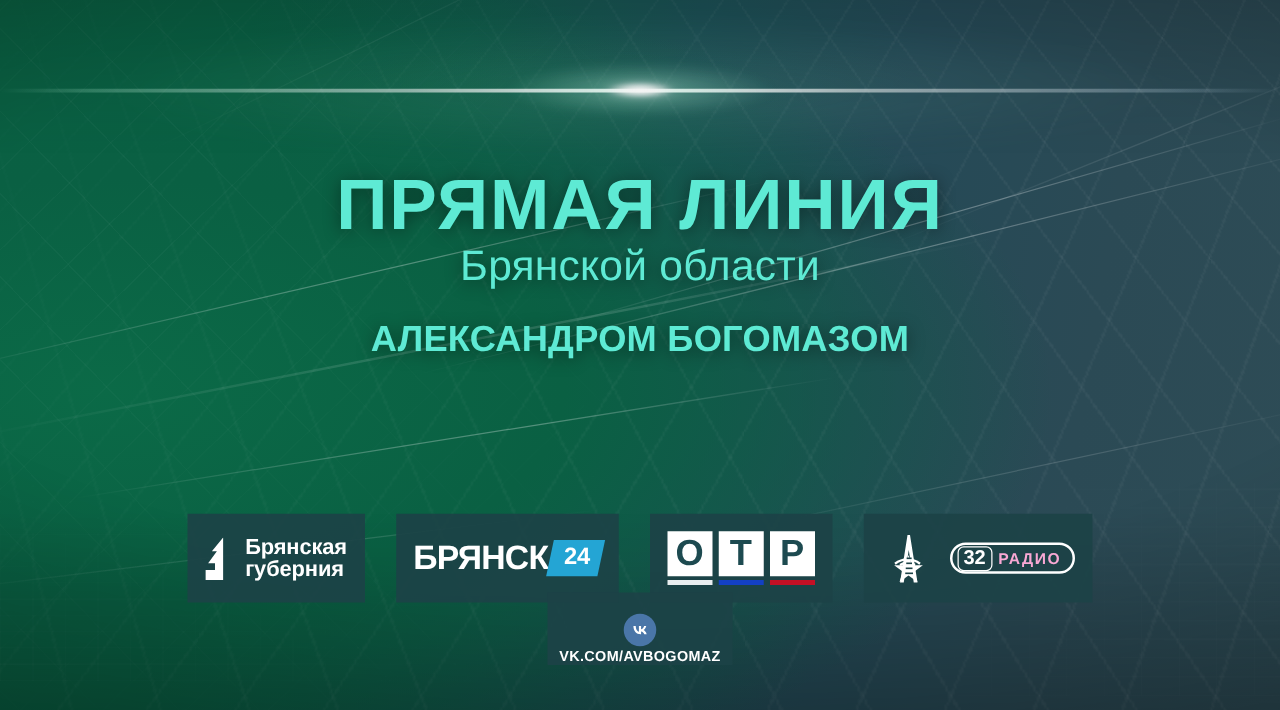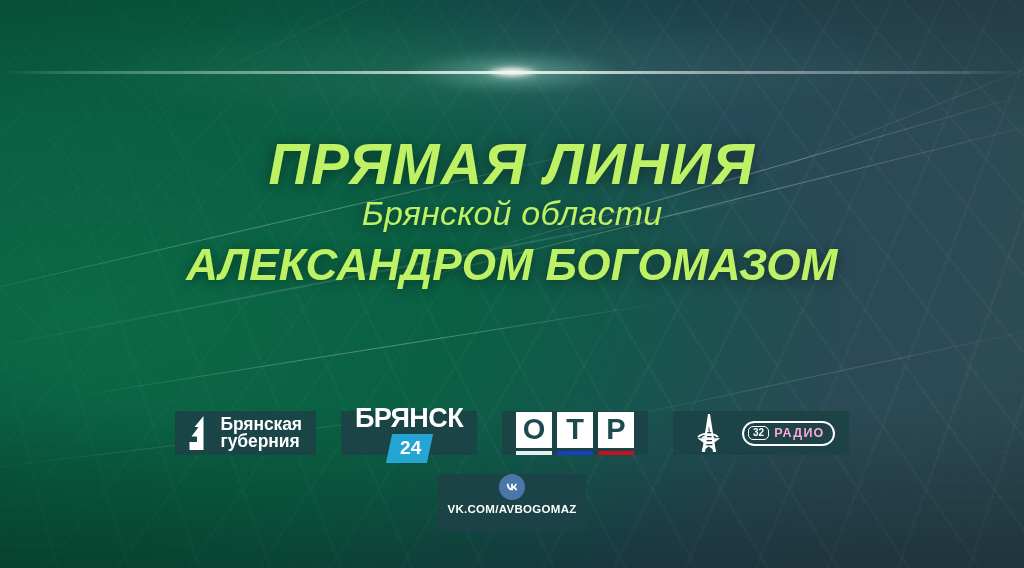--- a/index.html
+++ b/index.html
@@ -123,52 +123,51 @@
     position:absolute; left:0; right:0; top:72px; height:150px;
     transform:translateY(-50%);
     background:radial-gradient(60% 50% at 50% 50%, rgba(170,255,215,.11) 0%, rgba(255,255,255,0) 70%);
     filter:blur(10px);
   }
 
   
   .titles {
     position:absolute; left:0; right:0; top:136px;
     text-align:center;
-    color:#bef264;
+    color:#5eead4;
     text-shadow:0 2px 14px rgba(0,0,0,.45);
-    font-style:italic;
   }
   .t-main {
     font-size:57px; font-weight:bold; letter-spacing:1.5px; line-height:1;
   }
   .t-sub1 { font-size:42px; font-weight:500; line-height:1.18; margin-top:12px; letter-spacing:.2px; }
   .t-sub2 { font-size:34px; font-weight:500; line-height:1.18; letter-spacing:.2px; }
-  .t-sub3 { font-size:44px; font-weight:bold; line-height:1.18; margin-top:6px; letter-spacing:.2px; }
+  .t-sub3 { font-size:29px; font-weight:bold; line-height:1.18; margin-top:22px; letter-spacing:.2px; }
 
   
   .logo-strip {
     position:absolute; left:0; right:0; top:411px;
     display:flex; justify-content:center; align-items:stretch; gap:25px;
   }
   .logo-panel {
     background:rgba(28,66,71,.92);
     display:flex; align-items:center; justify-content:center;
-    height:44px; padding:0 14px;
+    height:71px; padding:0 14px;
   }
 
   
   .bg-logo { gap:9px; }
   .bg-logo .mark { width:23px; height:34px; flex:0 0 auto; }
   .bg-logo .words {
     color:#fff; font-weight:bold; font-size:17.5px; line-height:.99;
     text-align:left; letter-spacing:-.1px;
   }
 
   
-  .b24 { gap:0;flex-direction:column; }
+  .b24 { gap:0; }
   .b24 .word {
     color:#fff; font-weight:bold; font-size:27px; letter-spacing:-.6px;
   }
   .b24 .badge {
     background:#24a5d4; color:#fff; font-weight:bold; font-size:19px;
     padding:3px 9px 4px 11px; margin-left:1px;
     transform:skewX(-12deg);
     display:inline-block;
   }
   .b24 .badge span { display:inline-block; transform:skewX(12deg); }
@@ -189,34 +188,34 @@
   
   .r32 { gap:9px; }
   .r32 .tower { width:46px; height:46px; flex:0 0 auto; }
   .r32 .pill {
     border:2px solid #fff; border-radius:13px;
     height:25px; display:flex; align-items:center; gap:0;
     padding:0 2px 0 2px;
   }
   .r32 .num {
     border:1.5px solid #fff; border-radius:5px;
-    color:#fff; font-weight:bold; font-size:10px;
+    color:#fff; font-weight:bold; font-size:16px;
     padding:1px 4px; margin:0 5px 0 2px; line-height:1;
   }
   .r32 .wd {
     color:#f9a8d4; font-weight:bold; font-size:12.5px; letter-spacing:1.2px;
     padding-right:7px;
   }
 
   
   .vk-panel {
     position:absolute; left:50%; transform:translateX(-50%);
     top:474px; width:148px; height:58px;
     background:rgba(28,66,71,.92);
-    display:flex; flex-direction:column; align-items:center; justify-content:flex-start;
+    display:flex; flex-direction:column; align-items:center; justify-content:flex-end;
     gap:3px;
   }
   .vk-circle {
     width:26px; height:26px; border-radius:50%;
     background:#4a76a8;
     display:flex; align-items:center; justify-content:center;
   }
   .vk-circle svg { width:16px; height:16px; }
   .vk-url {
     color:#fff; font-size:11.5px; font-weight:bold; letter-spacing:.3px;

